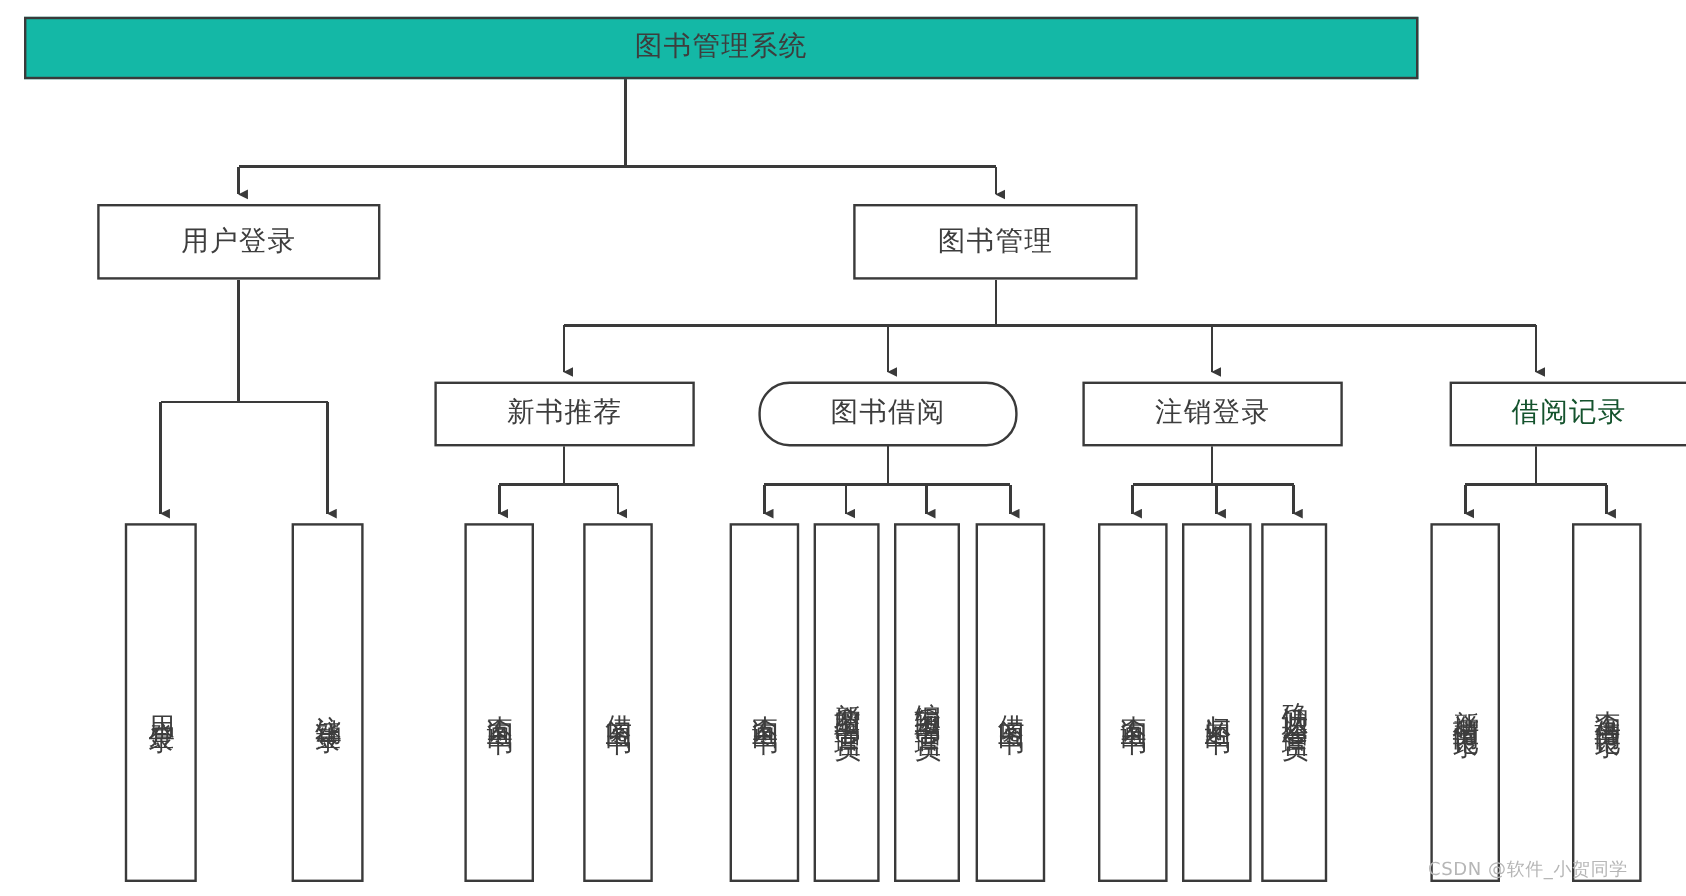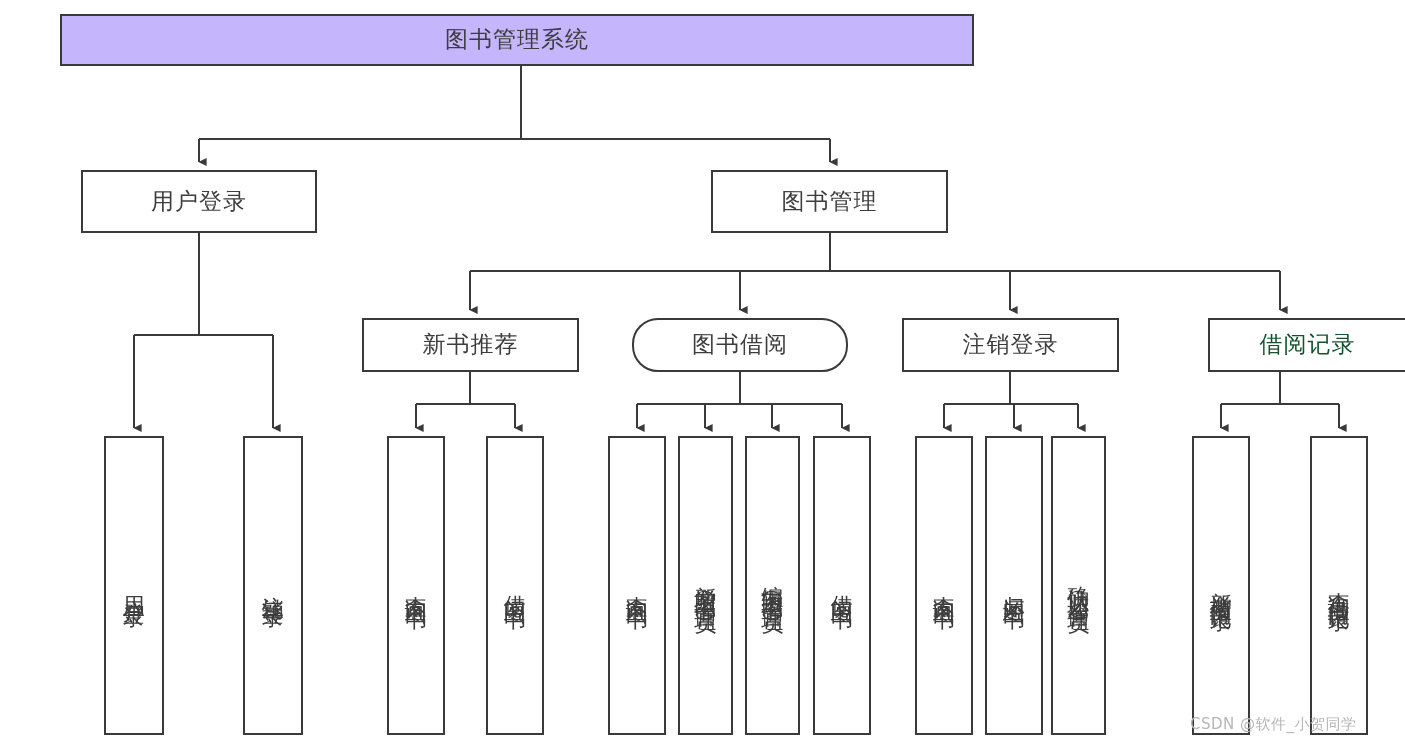--- a/index.html
+++ b/index.html
@@ -111,21 +111,21 @@
       <path d="M1014,404 L1014,428" marker-end="url(#arrow)"></path>
       <path d="M1078,404 L1078,428" marker-end="url(#arrow)"></path>
 
       <path d="M1280,372 L1280,404"></path>
       <path d="M1221,404 L1339,404"></path>
       <path d="M1221,404 L1221,428" marker-end="url(#arrow)"></path>
       <path d="M1339,404 L1339,428" marker-end="url(#arrow)"></path>
     </g>
   </svg>
 
-  <div class="node horiz" id="node-root" style="left: 20px; top: 14px; width: 914px; height: 52px; border-color: rgb(58, 58, 58); background: #c4b5fd; color: rgb(61, 61, 61); margin-left: 40px;">
+  <div class="node horiz" id="node-root" style="left: 20px; top: 14px; width: 1162px; height: 52px; border-color: rgb(58, 58, 58); background: #14b8a6; color: rgb(61, 61, 61);">
     <span class="node-label">图书管理系统</span>
   </div>
 
   <div class="node horiz" id="node-l2-0" style="left: 81px; top: 170px; width: 236px; height: 63px; border-color: rgb(58, 58, 58); background: rgb(255, 255, 255); color: rgb(61, 61, 61);">
     <span class="node-label">用户登录</span>
   </div>
   <div class="node horiz" id="node-l3-0" style="left: 362px; top: 318px; width: 217px; height: 54px; border-color: rgb(58, 58, 58); background: rgb(255, 255, 255); color: rgb(61, 61, 61);">
     <span class="node-label">新书推荐</span>
   </div>
 

